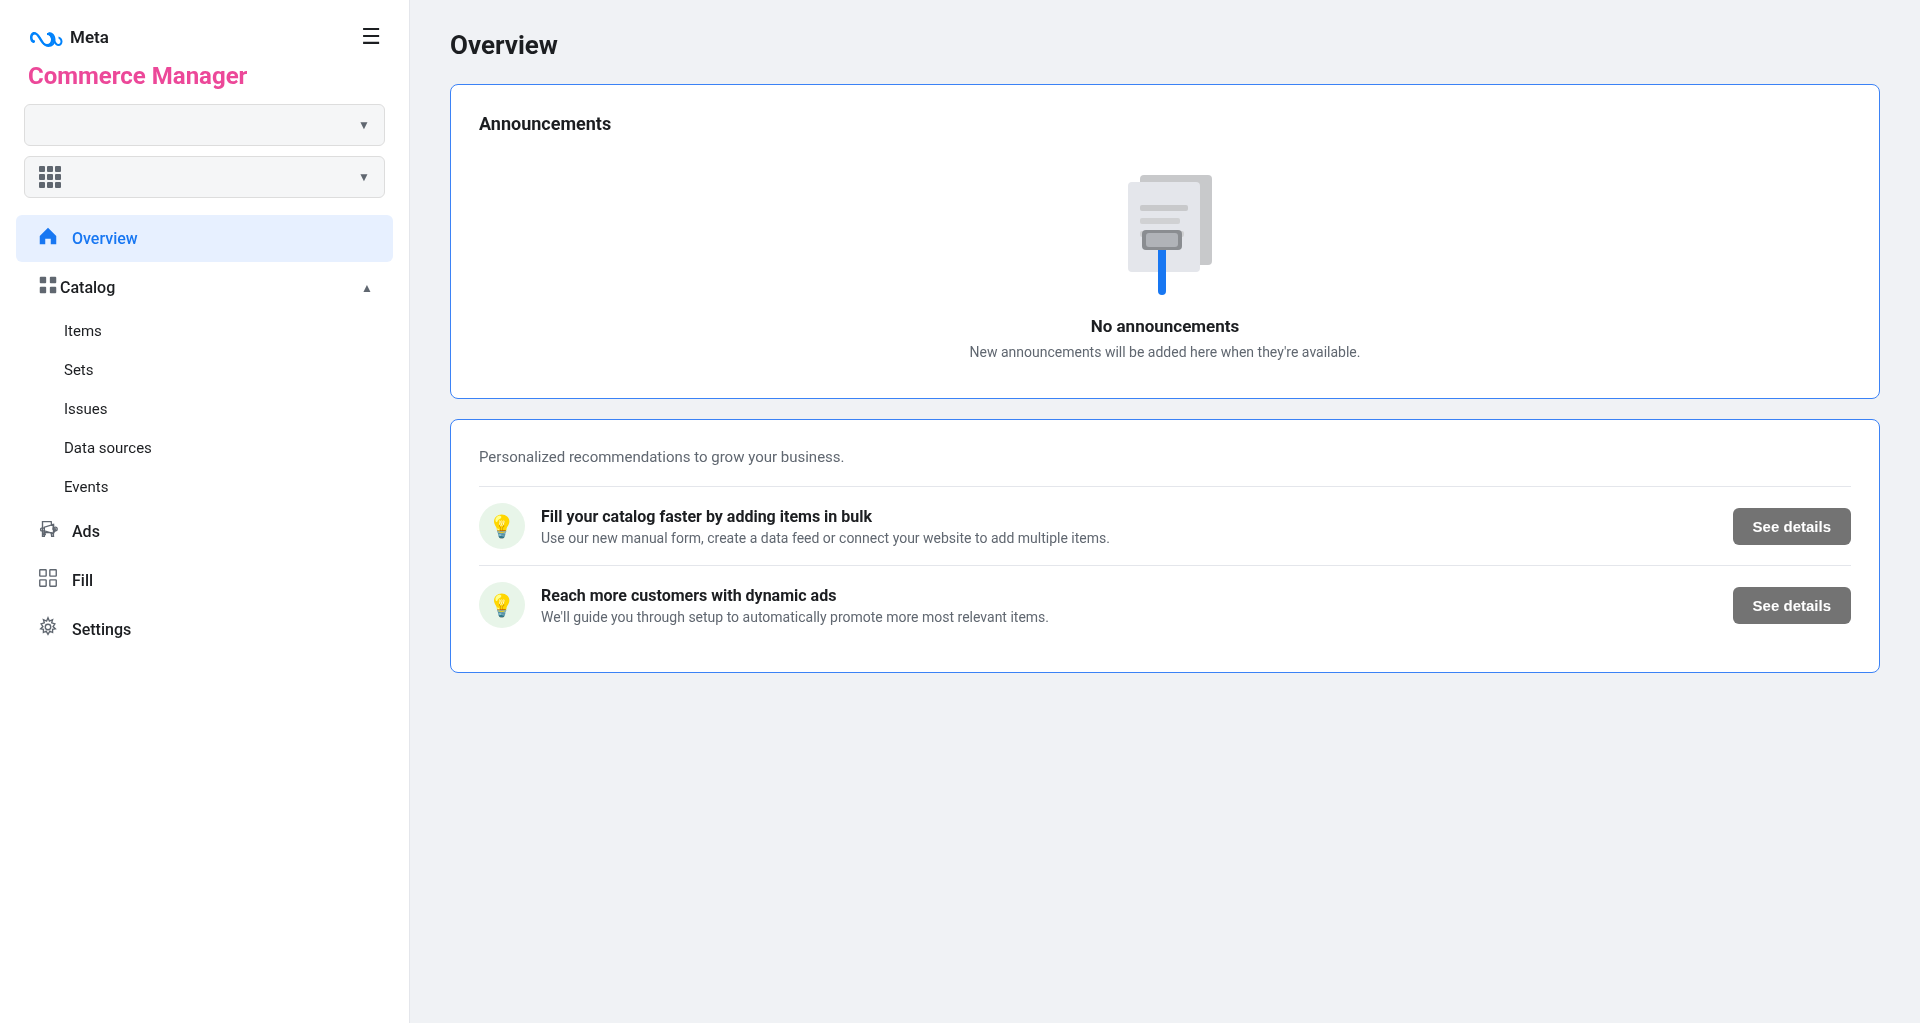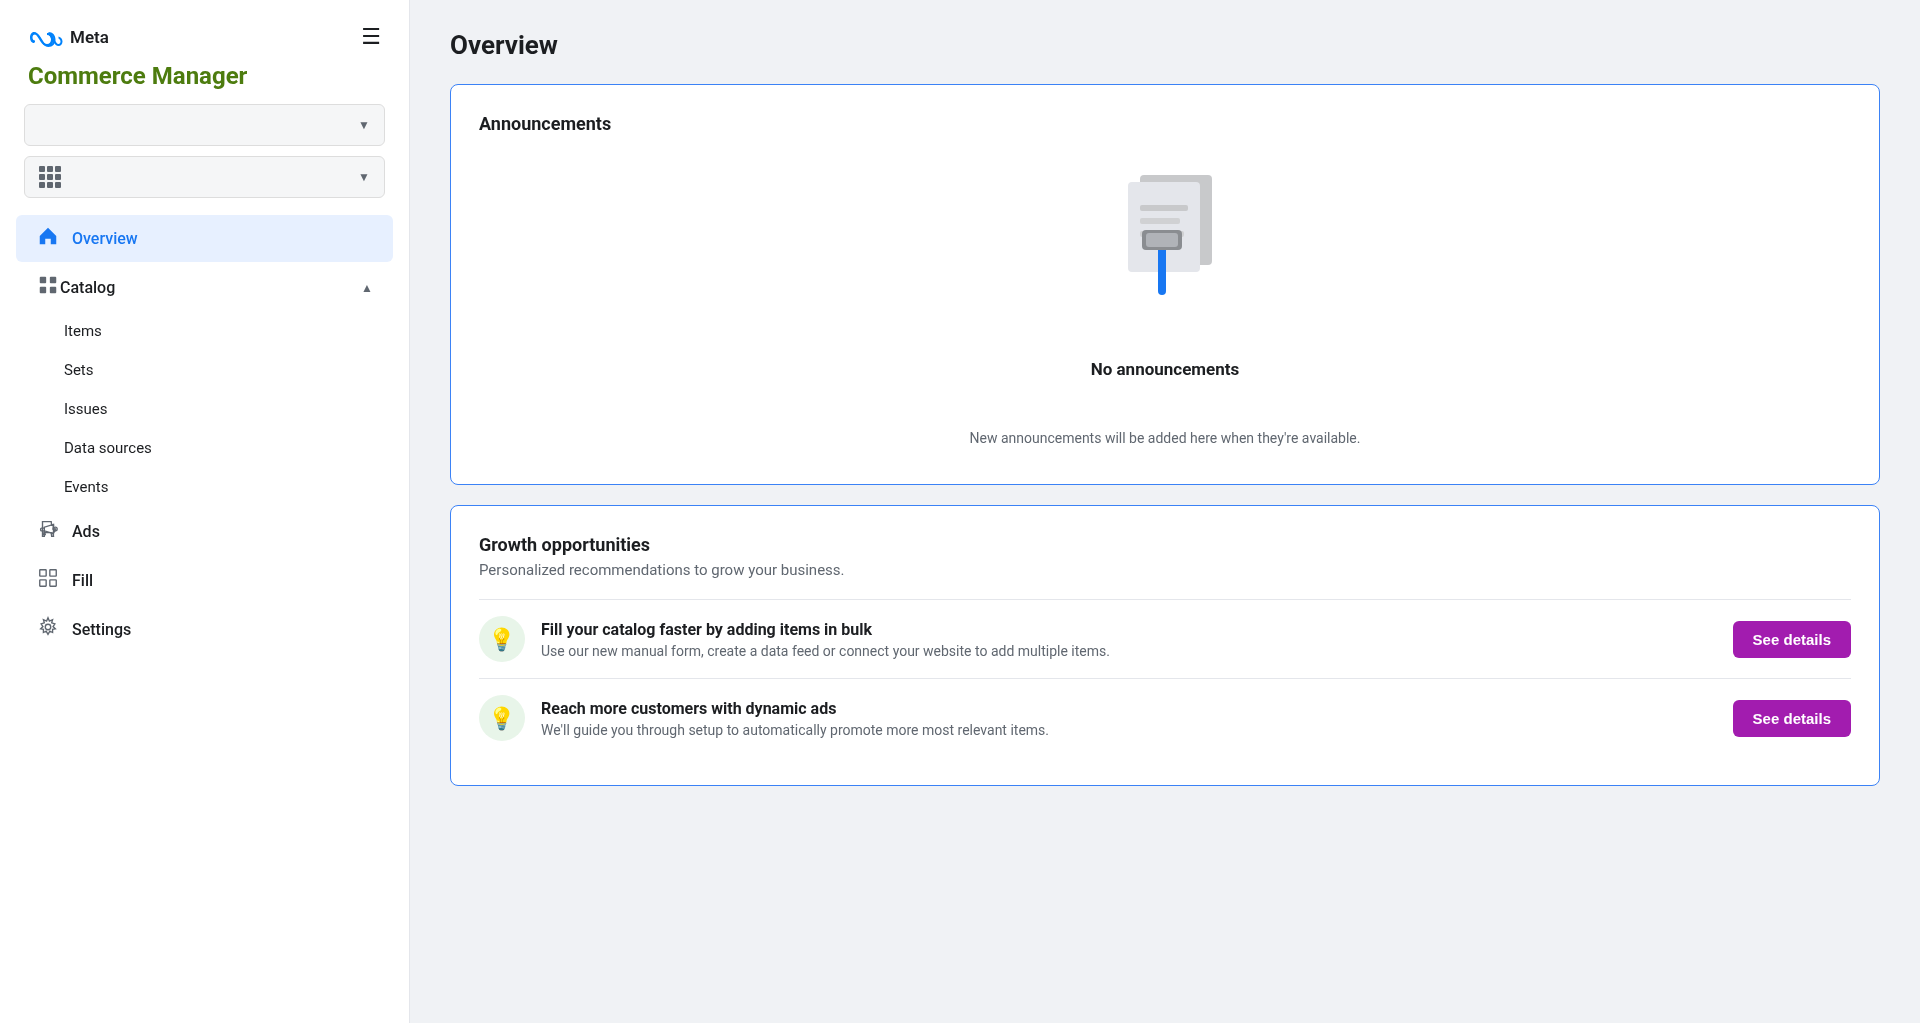--- a/index.html
+++ b/index.html
@@ -52,21 +52,21 @@
       cursor: pointer;
       font-size: 22px;
       color: #1c1e21;
       line-height: 1;
     }
 
     .sidebar-title {
       padding: 4px 20px 14px 20px;
       font-size: 24px;
       font-weight: 700;
-      color: #4d7c0f;
+      color: #ec4899;
     }
 
     .sidebar-dropdown {
       margin: 0 16px 10px 16px;
       border: 1px solid #ddd;
       border-radius: 6px;
       padding: 10px 14px;
       display: flex;
       align-items: center;
       justify-content: space-between;
@@ -218,21 +218,20 @@
       color: #606770;
       margin-bottom: 20px;
     }
 
     
     .announcements-empty {
       display: flex;
       flex-direction: column;
       align-items: center;
       padding: 20px 0 10px;
-      gap: 43px;
     }
 
     .paint-illustration {
       width: 130px;
       height: 140px;
       margin-bottom: 16px;
     }
 
     .empty-title {
       font-size: 17px;
@@ -282,21 +281,21 @@
       color: #1c1e21;
       margin-bottom: 4px;
     }
 
     .opportunity-desc {
       font-size: 14px;
       color: #606770;
     }
 
     .see-details-btn {
-      background: #a21caf;
+      background: #737373;
       color: #fff;
       border: none;
       border-radius: 6px;
       padding: 10px 20px;
       font-size: 15px;
       font-weight: 600;
       cursor: pointer;
       white-space: nowrap;
       flex-shrink: 0;
     }
@@ -441,21 +440,20 @@
 
         <rect x="46" y="73" width="32" height="14" rx="3" fill="#b0b3b8"></rect>
       </svg>
 
       <div class="empty-title">No announcements</div>
       <div class="empty-subtitle">New announcements will be added here when they're available.</div>
     </div>
   </div>
 
   <div class="card">
-    <div class="card-title">Growth opportunities</div>
     <div class="card-subtitle">Personalized recommendations to grow your business.</div>
 
     <div class="opportunity-item">
       <div class="opportunity-icon-wrap">
         <span style="font-size:22px;">💡</span>
       </div>
       <div class="opportunity-text">
         <div class="opportunity-title">Fill your catalog faster by adding items in bulk</div>
         <div class="opportunity-desc">Use our new manual form, create a data feed or connect your website to add multiple items.</div>
       </div>

